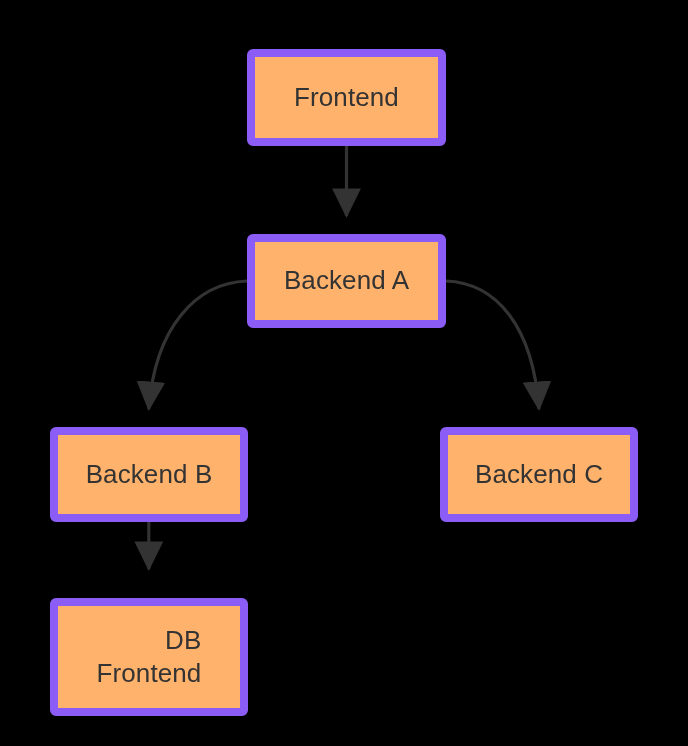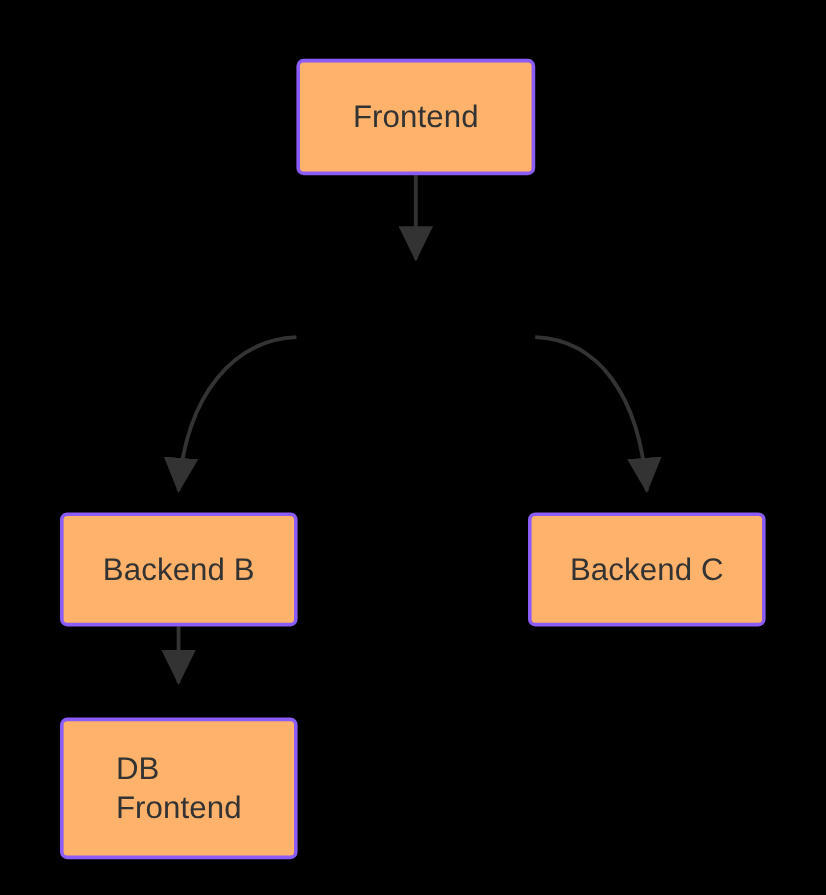--- a/index.html
+++ b/index.html
@@ -25,26 +25,26 @@
     left: 0;
     top: 0;
     width: 688px;
     height: 746px;
     pointer-events: none;
   }
   .node {
     position: absolute;
     box-sizing: border-box;
     background: #ffb26b;
-    border: 3px solid #8b5cf6;
+    border: 8px solid #8b5cf6;
     border-radius: 6px;
     display: flex;
     align-items: center;
     justify-content: center;
-    text-align: left;
+    text-align: right;
     color: #333333;
     font-family: "Liberation Sans", sans-serif;
     font-size: 26px;
     line-height: 1.28;
     letter-spacing: 0.1px;
     white-space: pre-line;
     user-select: none;
   }
   .node-label {
     display: block;
@@ -69,20 +69,23 @@
 
     <path d="M446,281 C497,283 533,327 539,409" fill="none" stroke="#333333" stroke-width="3.2" marker-end="url(#arrowhead)"></path>
 
     <path d="M148.8,522 L148.8,569" fill="none" stroke="#333333" stroke-width="3.2" marker-end="url(#arrowhead)"></path>
   </svg>
 
   <div class="node" style="left:247px; top:49px; width:199px; height:97px;">
     <span class="node-label">Frontend</span>
   </div>
 
+  <div class="node" style="left:247px; top:234px; width:199px; height:94px;">
+    <span class="node-label">Backend A</span>
+  </div>
 
   <div class="node" style="left:440px; top:427px; width:198px; height:95px;">
     <span class="node-label">Backend C</span>
   </div>
 
   <div class="node" style="left:50px; top:427px; width:198px; height:95px;">
     <span class="node-label">Backend B</span>
   </div>
 
   <div class="node" style="left:50px; top:598px; width:198px; height:118px;">

